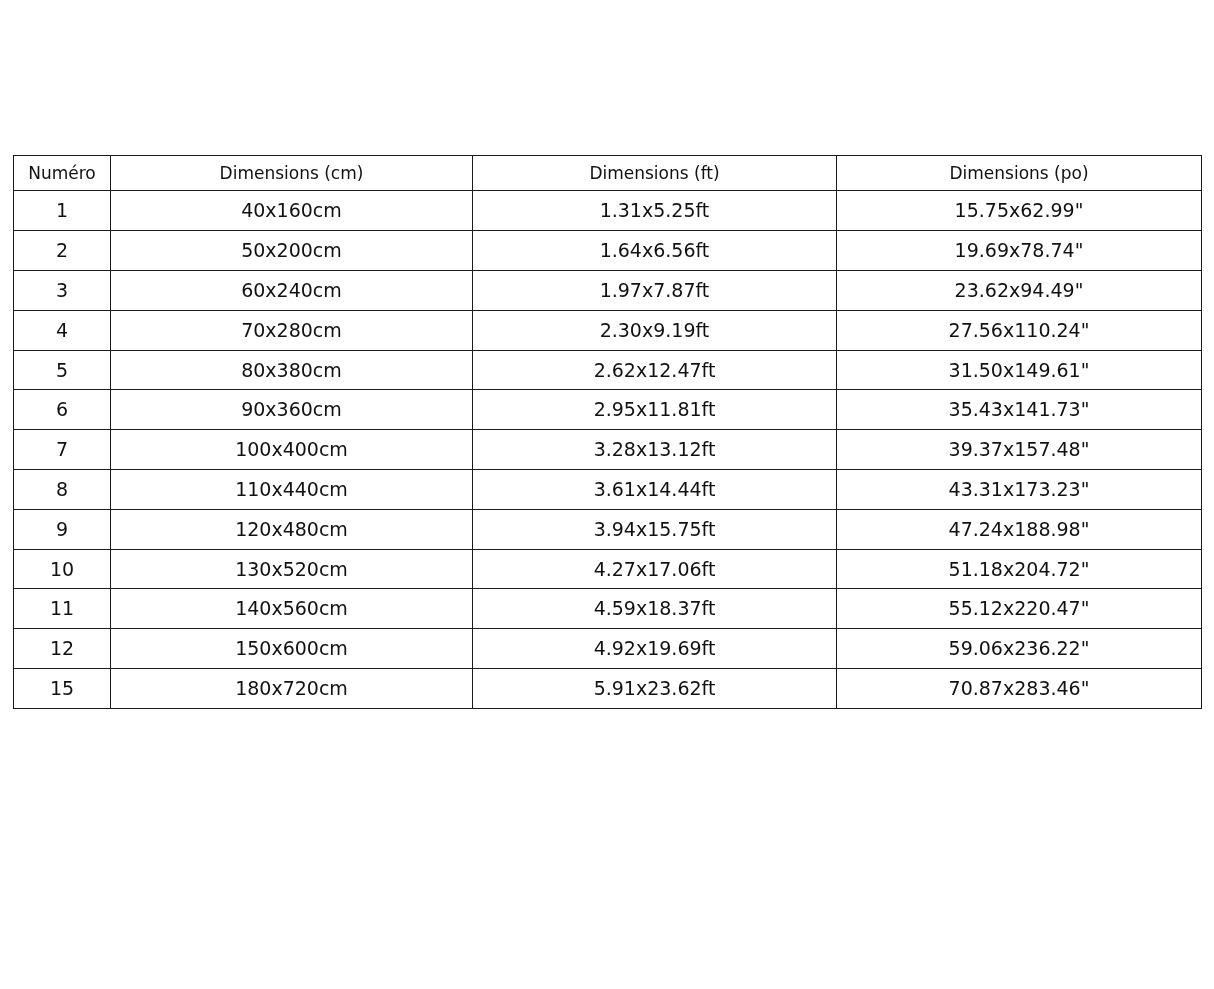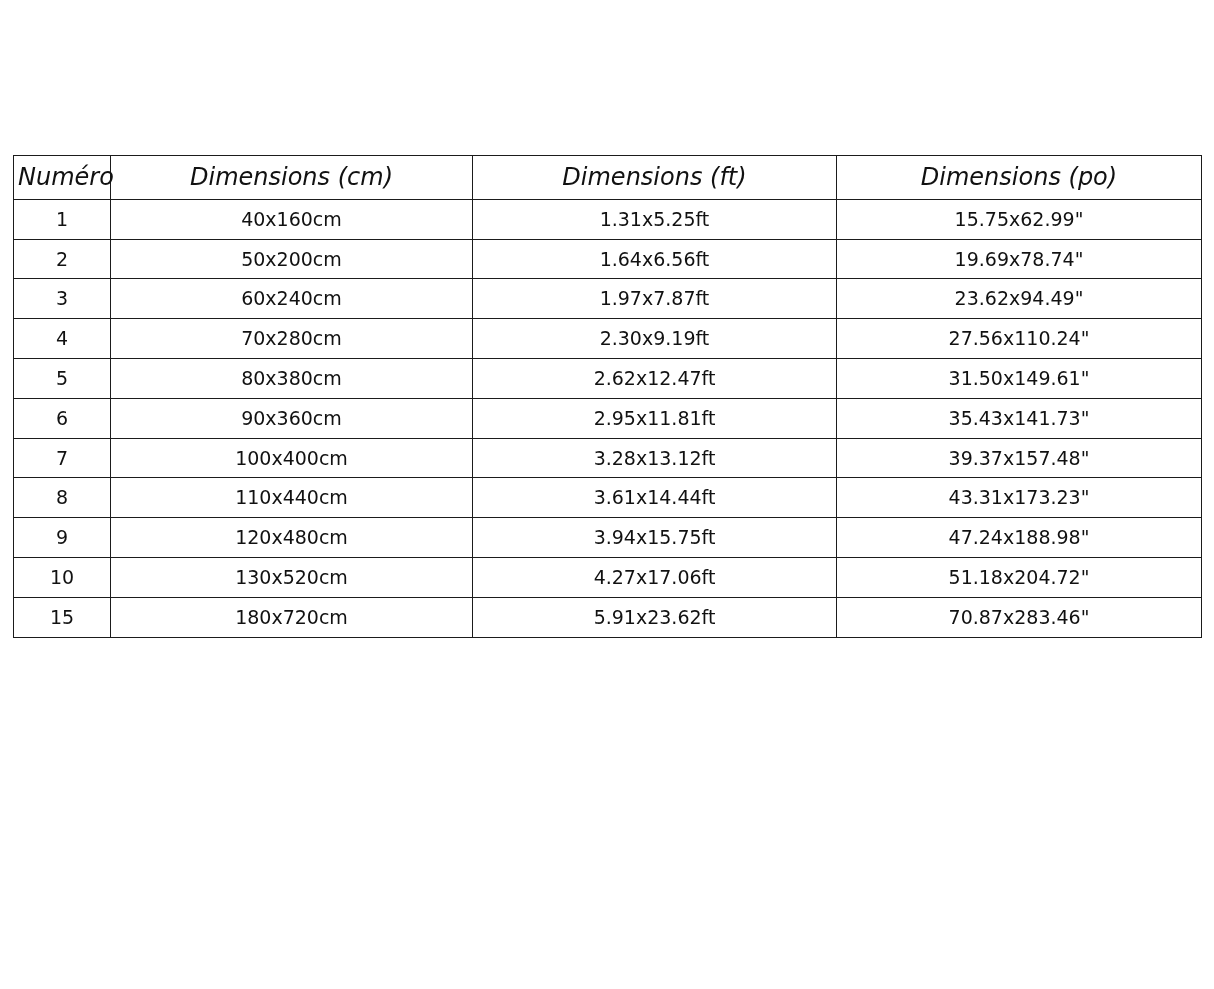--- a/index.html
+++ b/index.html
@@ -37,23 +37,22 @@
     text-align: center;
     vertical-align: middle;
     font-weight: normal;
     font-size: 19px;
     line-height: 1.2;
     padding: 8px 4px;
     color: #111111;
     white-space: nowrap;
   }
   table.dims thead th {
-    font-size: 24px;
+    font-size: 17px;
     padding: 7px 4px;
-    font-style: italic;
   }
   table.dims tbody td {
     font-size: 19px;
     padding: 8px 4px;
   }
   table.dims tbody tr td:first-child {
     font-size: 19px;
   }
 </style>
 </head>
@@ -130,20 +129,32 @@
         <td>3.94x15.75ft</td>
         <td>47.24x188.98"</td>
       </tr>
       <tr>
         <td>10</td>
         <td>130x520cm</td>
         <td>4.27x17.06ft</td>
         <td>51.18x204.72"</td>
       </tr>
       <tr>
+        <td>11</td>
+        <td>140x560cm</td>
+        <td>4.59x18.37ft</td>
+        <td>55.12x220.47"</td>
+      </tr>
+      <tr>
+        <td>12</td>
+        <td>150x600cm</td>
+        <td>4.92x19.69ft</td>
+        <td>59.06x236.22"</td>
+      </tr>
+      <tr>
         <td>15</td>
         <td>180x720cm</td>
         <td>5.91x23.62ft</td>
         <td>70.87x283.46"</td>
       </tr>
     </tbody>
   </table>
 </div>
 
 </body></html>

